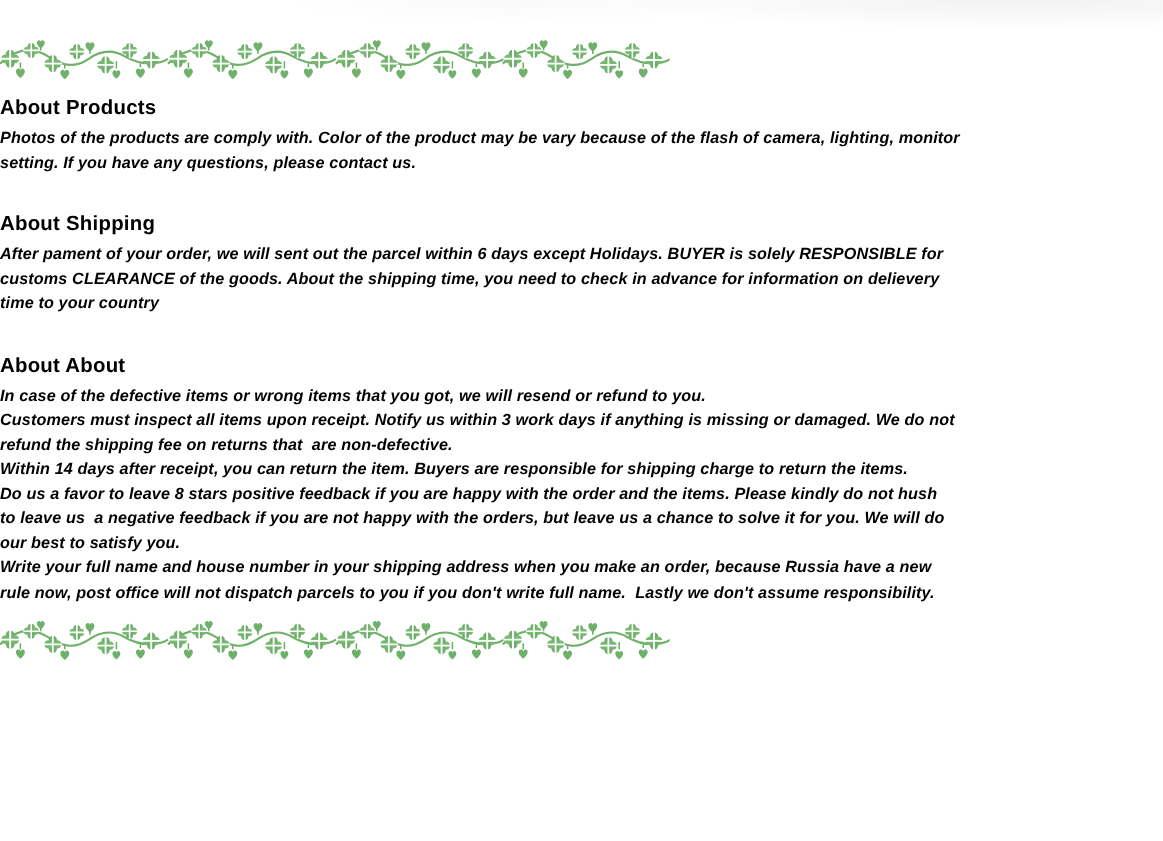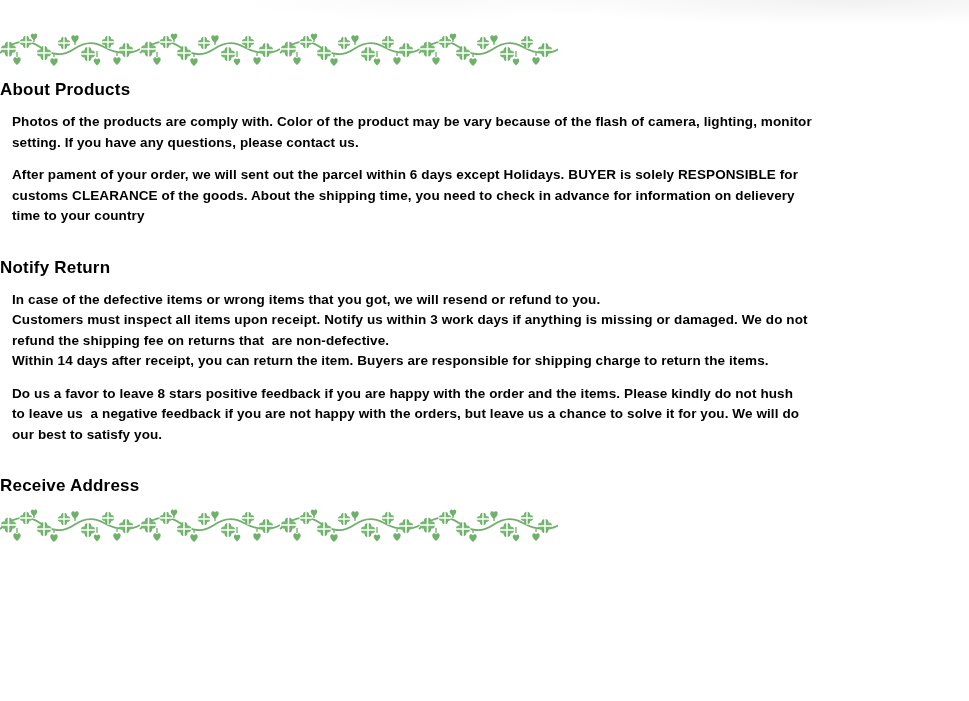--- a/index.html
+++ b/index.html
@@ -46,23 +46,24 @@
     margin: 31px 0 5px 0;
     letter-spacing: 0.2px;
   }
   .section:first-of-type h2 {
     margin-top: 13px;
   }
   .section p {
     font-size: 13.5px;
     line-height: 20.5px;
     font-weight: bold;
-    margin: 12px;
+    margin: 0;
     white-space: pre-wrap;
     letter-spacing: 0.1px;
+    font-style: italic;
   }
 </style>
 </head>
 <body>
 
 <div class="top-smudge"></div>
 
 <div class="content">
 
   <svg width="0" height="0" style="position:absolute" aria-hidden="true">
@@ -104,41 +105,43 @@
     <use href="#vine-unit" x="419" y="0"></use>
   </svg>
 
   <div class="section">
     <h2>About Products</h2>
     <p>Photos of the products are comply with. Color of the product may be vary because of the flash of camera, lighting, monitor
 setting. If you have any questions, please contact us.</p>
   </div>
 
   <div class="section">
+    <h2>About Shipping</h2>
     <p>After pament of your order, we will sent out the parcel within 6 days except Holidays. BUYER is solely RESPONSIBLE for
 customs CLEARANCE of the goods. About the shipping time, you need to check in advance for information on delievery
 time to your country</p>
   </div>
 
   <div class="section">
-    <h2>Notify Return</h2>
+    <h2>About About</h2>
     <p>In case of the defective items or wrong items that you got, we will resend or refund to you.
 Customers must inspect all items upon receipt. Notify us within 3 work days if anything is missing or damaged. We do not
 refund the shipping fee on returns that  are non-defective.
 Within 14 days after receipt, you can return the item. Buyers are responsible for shipping charge to return the items.</p>
   </div>
 
   <div class="section">
     <p>Do us a favor to leave 8 stars positive feedback if you are happy with the order and the items. Please kindly do not hush
 to leave us  a negative feedback if you are not happy with the orders, but leave us a chance to solve it for you. We will do
 our best to satisfy you.</p>
   </div>
 
   <div class="section">
-    <h2>Receive Address</h2>
+    <p>Write your full name and house number in your shipping address when you make an order, because Russia have a new
+rule now, post office will not dispatch parcels to you if you don't write full name.  Lastly we don't assume responsibility.</p>
   </div>
 
   <svg class="vine bottom" viewBox="0 0 558 34">
     <use href="#vine-unit" x="0" y="0"></use>
     <use href="#vine-unit" x="140" y="0"></use>
     <use href="#vine-unit" x="280" y="0"></use>
     <use href="#vine-unit" x="419" y="0"></use>
   </svg>
 
 </div>

